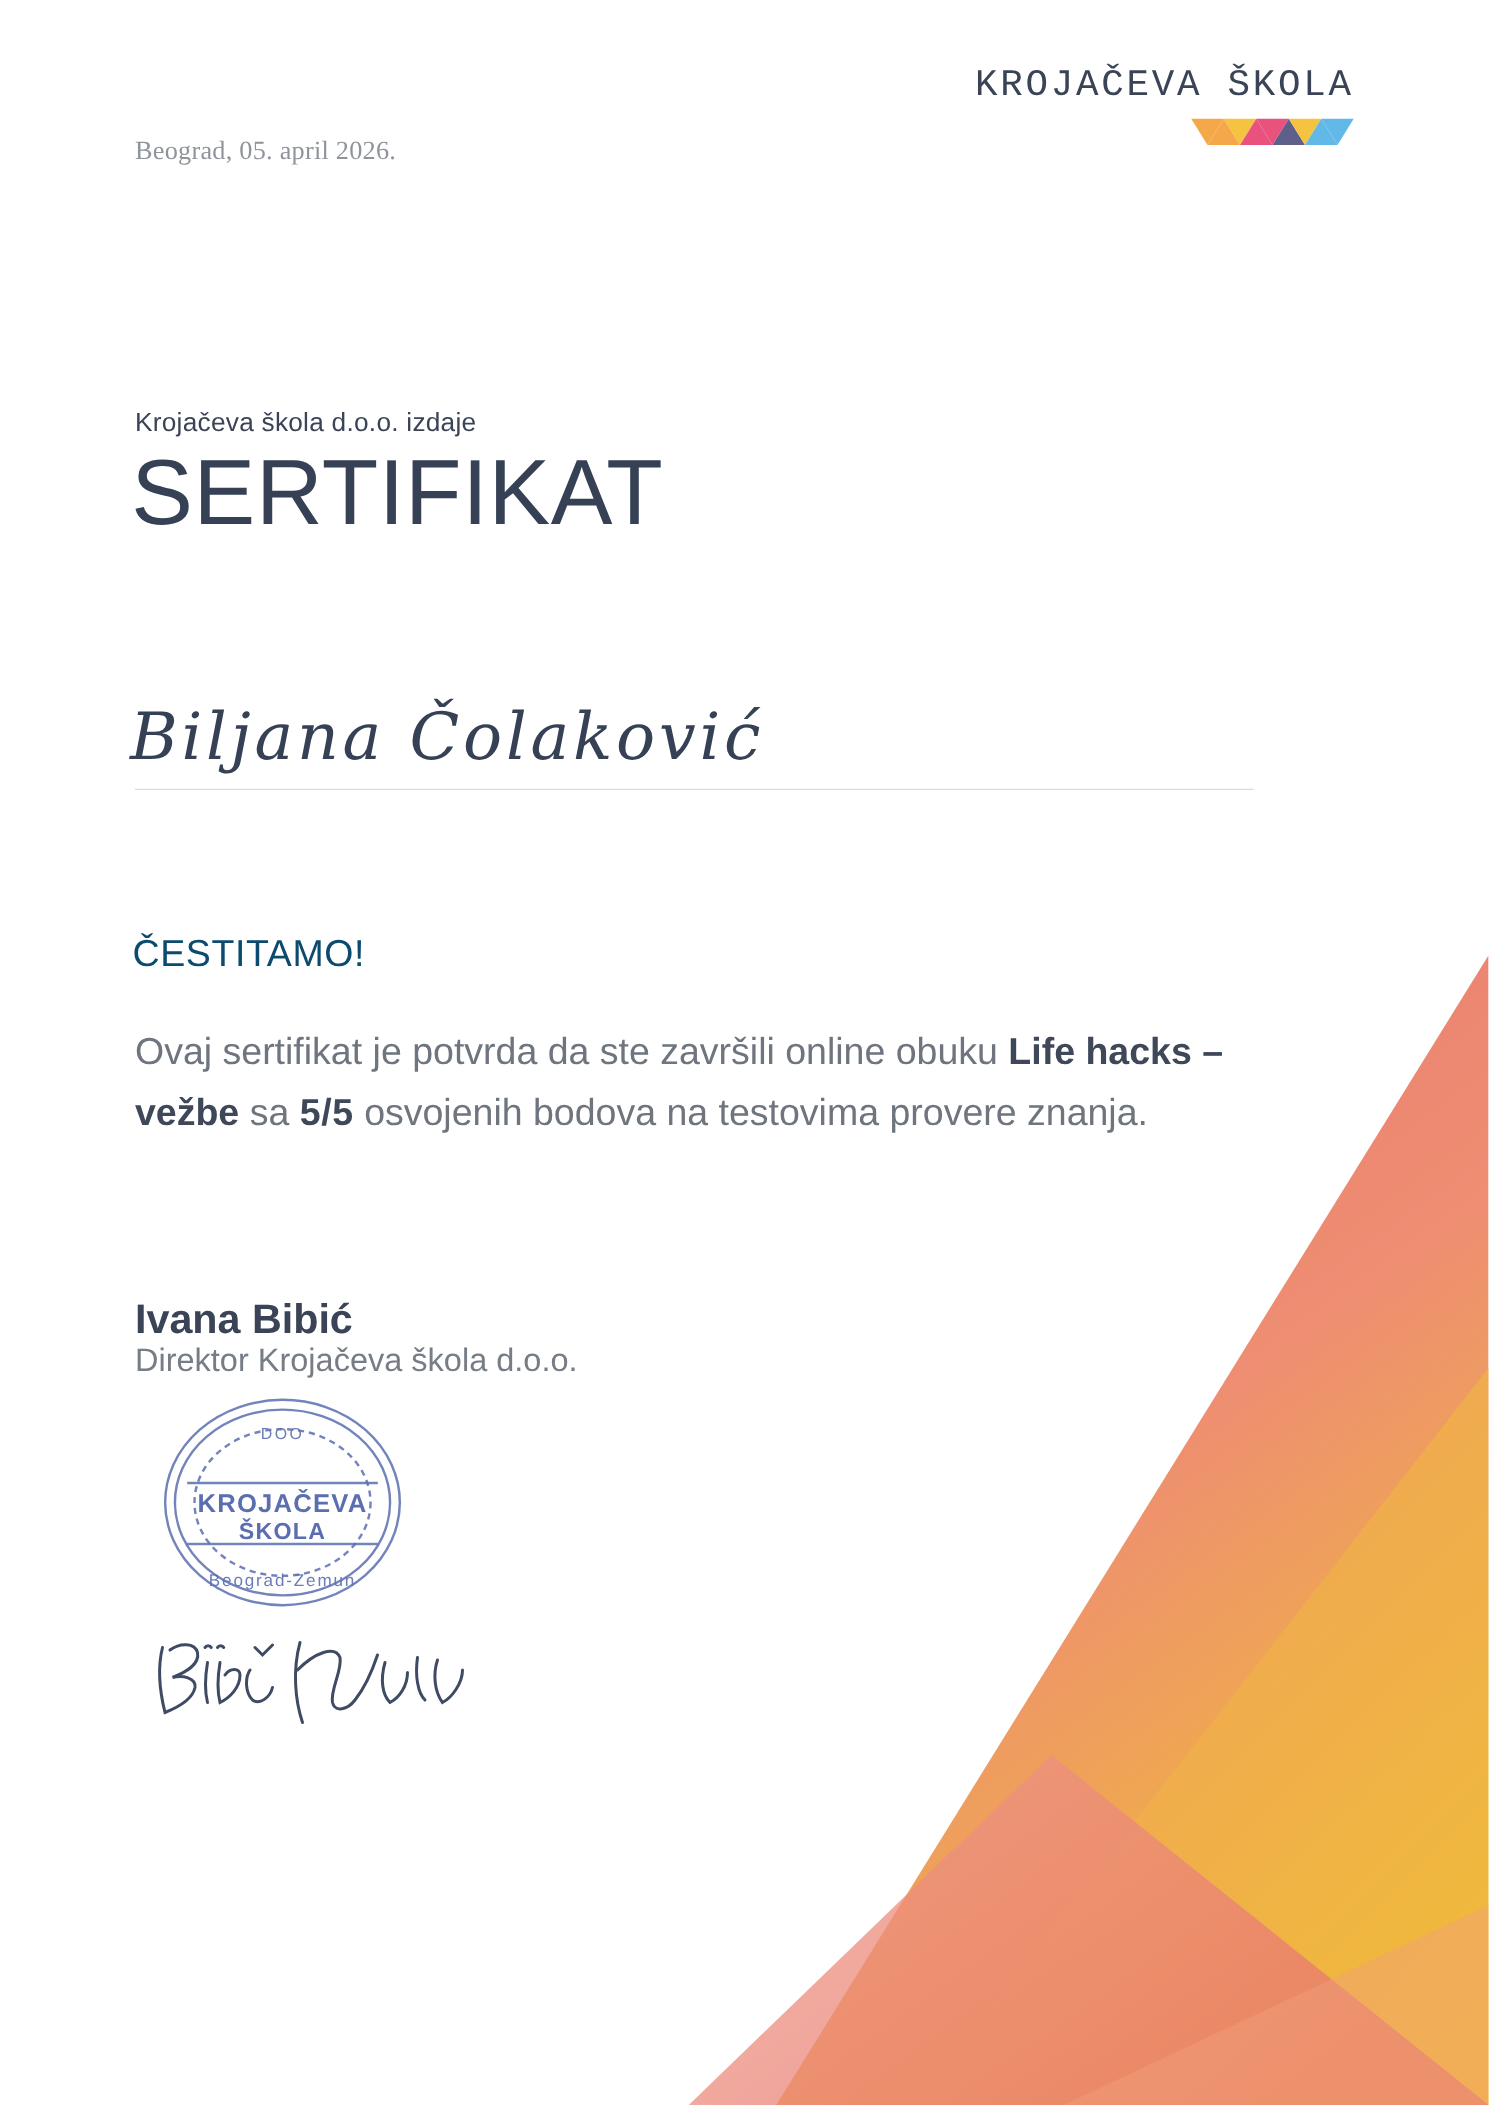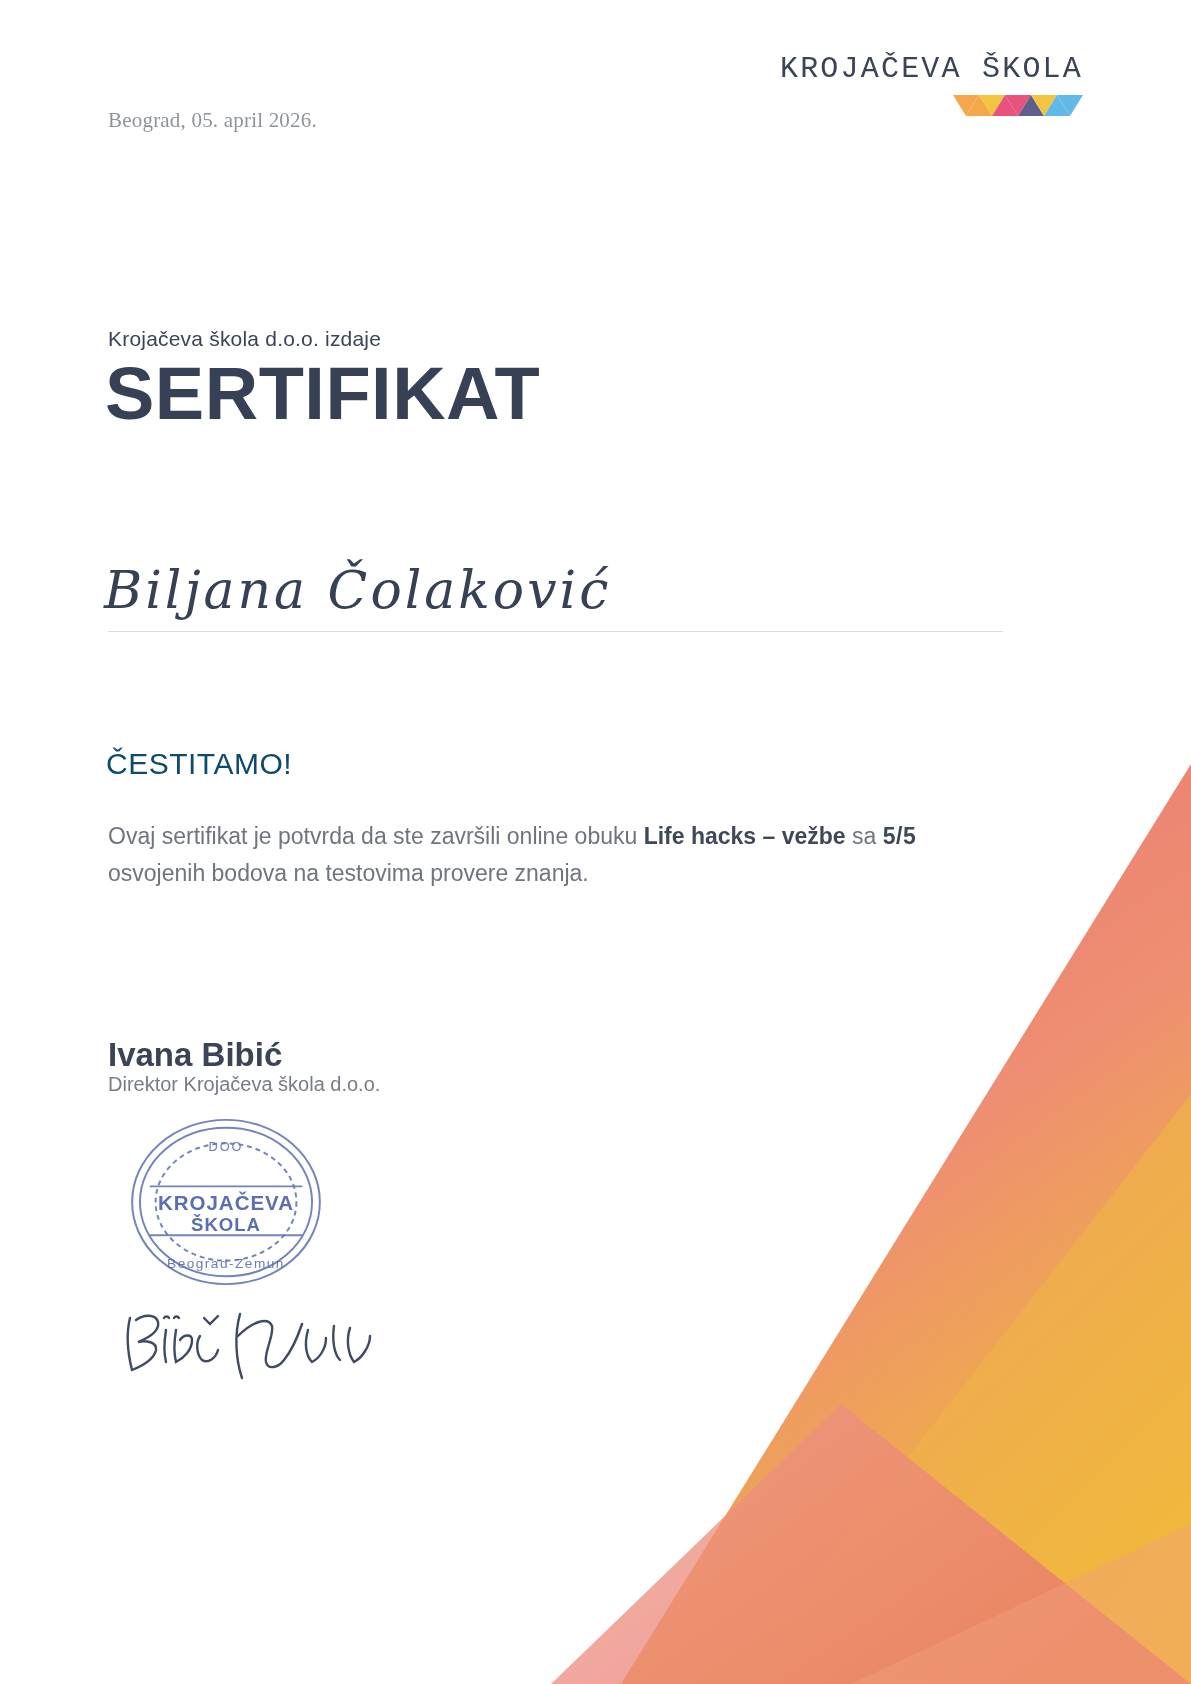--- a/index.html
+++ b/index.html
@@ -80,21 +80,21 @@
     top: 327px;
     font-size: 21px;
     color: #3a4456;
     letter-spacing: 0.2px;
   }
   .title {
     position: absolute;
     left: 105px;
     top: 355px;
     font-size: 74px;
-    font-weight: bold;
+    font-weight: normal;
     color: #364155;
     letter-spacing: 0.5px;
     line-height: 1.05;
   }
 
   .recipient {
     position: absolute;
     left: 104px;
     top: 560px;
     font-size: 52px;
@@ -119,21 +119,21 @@
     top: 747px;
     font-size: 30px;
     color: #0c4a6e;
     letter-spacing: 0.5px;
   }
   .paragraph {
     position: absolute;
     left: 108px;
     top: 818px;
     width: 900px;
-    font-size: 23px;
+    font-size: 30px;
     line-height: 1.62;
     color: #6e757f;
   }
   .paragraph b {
     color: #3e4859;
     font-weight: bold;
   }
   .score {
     font-weight: bold;
     color: #3e4859;
@@ -146,21 +146,21 @@
     left: 108px;
     top: 1036px;
     font-size: 33px;
     font-weight: bold;
     color: #3a4456;
   }
   .signer-role {
     position: absolute;
     left: 108px;
     top: 1073px;
-    font-size: 20px;
+    font-size: 26px;
     color: #767d87;
     text-align: center;
   }
 
   .stamp {
     position: absolute;
     left: 128px;
     top: 1114px;
     width: 196px;
     height: 176px;

